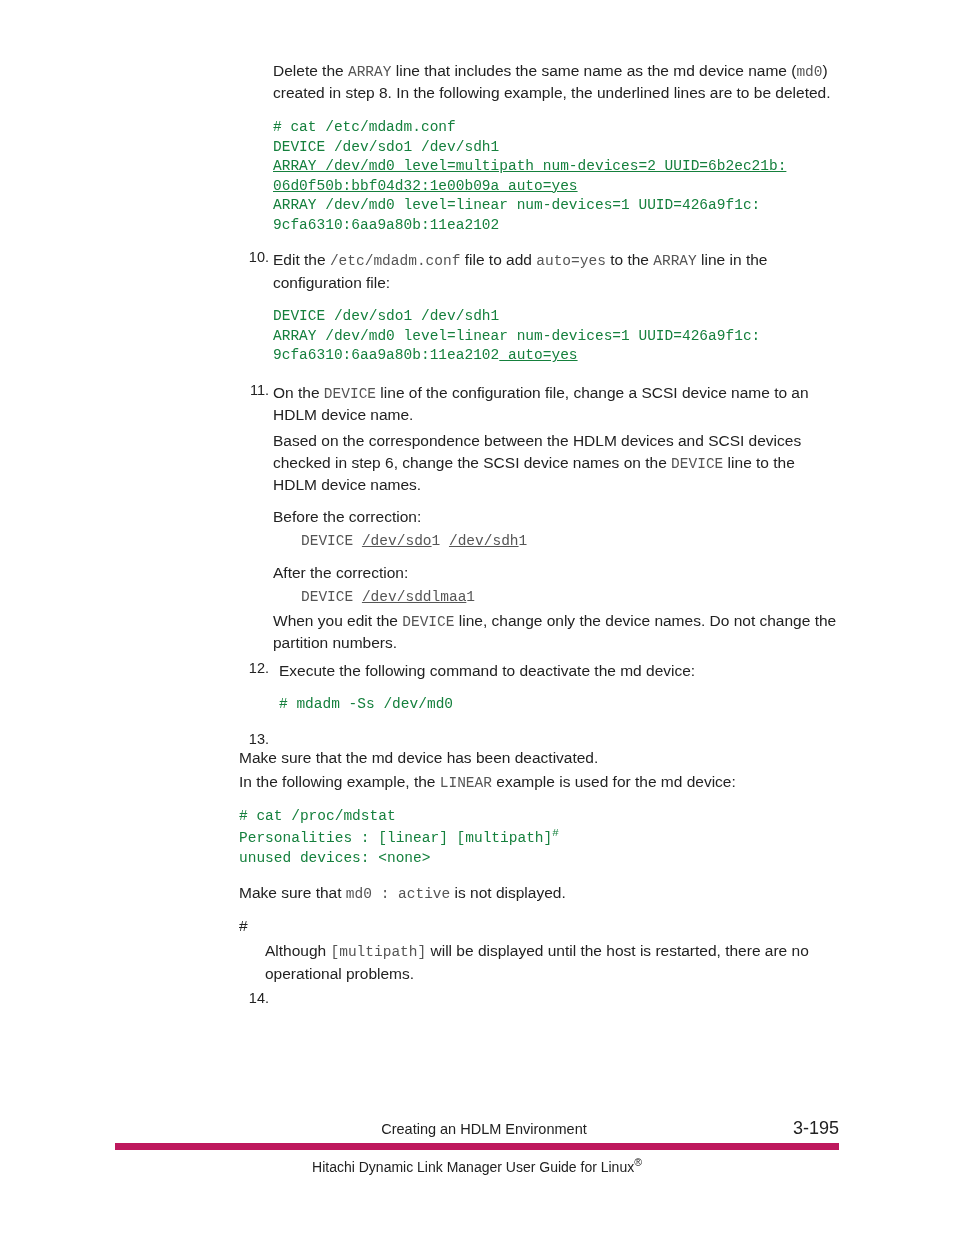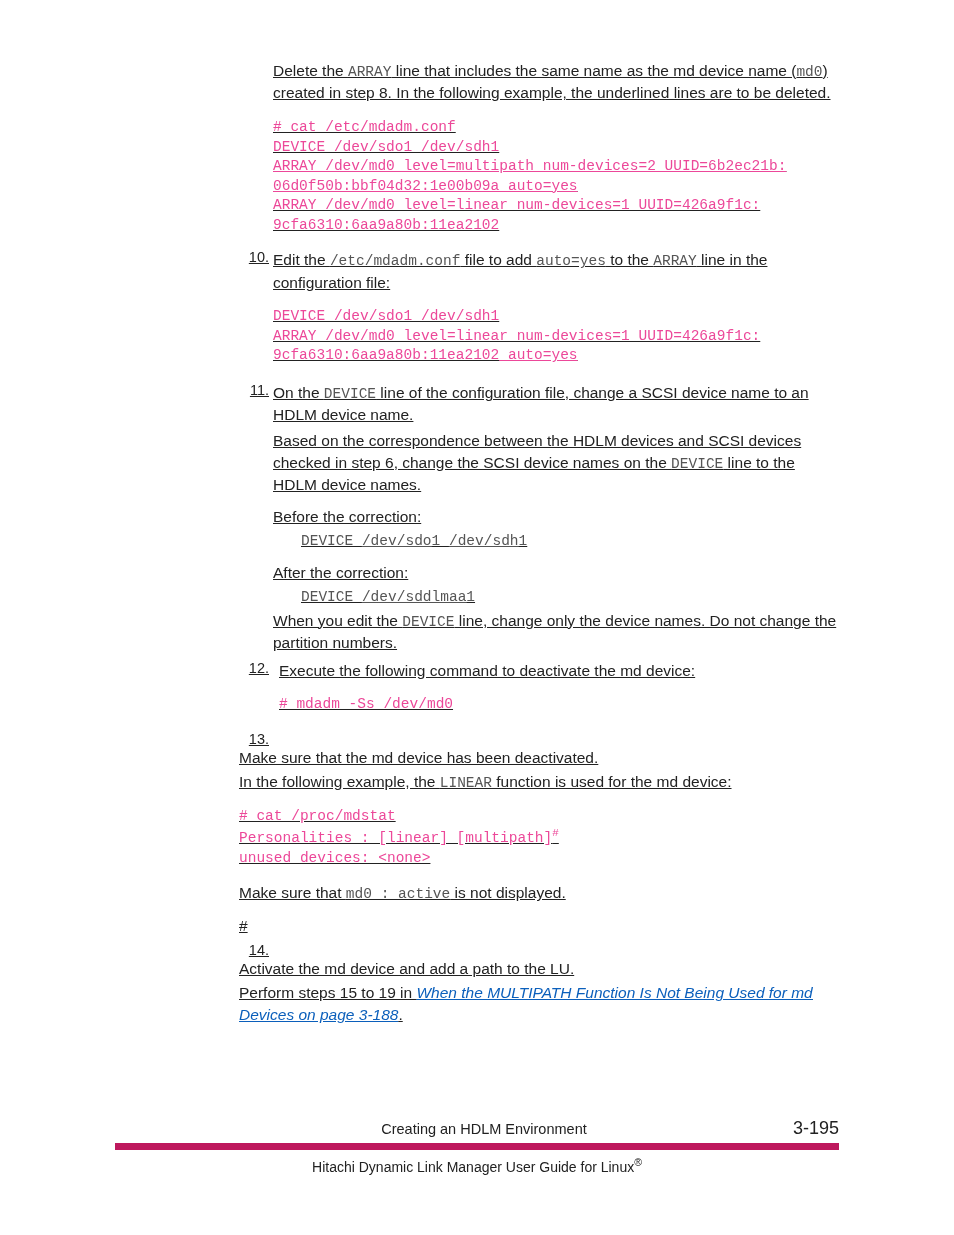--- a/index.html
+++ b/index.html
@@ -6,21 +6,20 @@
     margin: 0;
     background-color: #ffffff;
     font-family: Verdana, Arial, sans-serif;
     color: #222;
     width: 954px;
     height: 1235px;
     position: relative;
   }
   .page {
     padding: 60px 115px 30px 115px;
-    text-decoration: underline;
   }
   .content {
     padding-left: 158px;
     font-size: 15.5px;
     line-height: 1.4;
   }
   .step-row {
     display: flex;
     margin-top: 14px;
   }
@@ -37,21 +36,21 @@
     line-height: 1.4;
   }
   .mono {
     font-family: "Courier New", monospace;
     font-size: 14.5px;
     color: #555;
   }
   .codeblock {
     font-family: "Courier New", monospace;
     font-size: 14.5px;
-    color: #ec4899;
+    color: #15803d;
     white-space: pre-wrap;
     margin-top: 14px;
     margin-bottom: 2px;
     line-height: 1.35;
   }
   .u { text-decoration: underline; }
   .subindent {
     margin-top: 4px;
     padding-left: 28px;
   }
@@ -163,42 +162,39 @@
       <div>Execute the following command to deactivate the md device:</div>
       <div class="codeblock"># mdadm -Ss /dev/md0</div>
     </div>
   </div>
 
   <div class="step-row" style="padding-left:124px;flex-direction:column;">
     <div class="step-num">13.</div>
     <div class="step-body">
       <div>Make sure that the md device has been deactivated.</div>
       <div style="margin-top:2px;">
-        <span>In the following example, the </span><span class="mono">LINEAR</span><span> function is used for the md device:</span>
+        <span>In the following example, the </span><span class="mono">LINEAR</span><span> example is used for the md device:</span>
       </div>
       <div class="codeblock"><span># cat /proc/mdstat</span>
 <span>Personalities : [linear] [multipath]</span><sup>#</sup>
 <span>unused devices: &lt;none&gt;</span></div>
 
       <div style="margin-top:14px;">
         <span>Make sure that </span><span class="mono">md0 : active</span><span> is not displayed.</span>
       </div>
 
       <div class="hashline">#</div>
+      <div class="footnote">
+        <span>Although </span><span class="mono">[multipath]</span><span> will be displayed until the host is restarted, there are no operational problems.</span>
+      </div>
     </div>
   </div>
 
   <div class="step-row" style="padding-left:124px; margin-top:6px;flex-direction:column;">
     <div class="step-num">14.</div>
-    <div class="step-body">
-      <div>Activate the md device and add a path to the LU.</div>
-      <div style="margin-top:2px;">
-        <span>Perform steps 15 to 19 in </span><a href="#" class="link">When the MULTIPATH Function Is Not Being Used for md Devices on page 3-188</a><span>.</span>
-      </div>
-    </div>
   </div>
 
 </div>
 
 <div class="footer">
   <div class="footer-top">
     <div style="width:60px;"></div>
     <div class="center">Creating an HDLM Environment</div>
     <div class="pgnum">3-195</div>
   </div>

